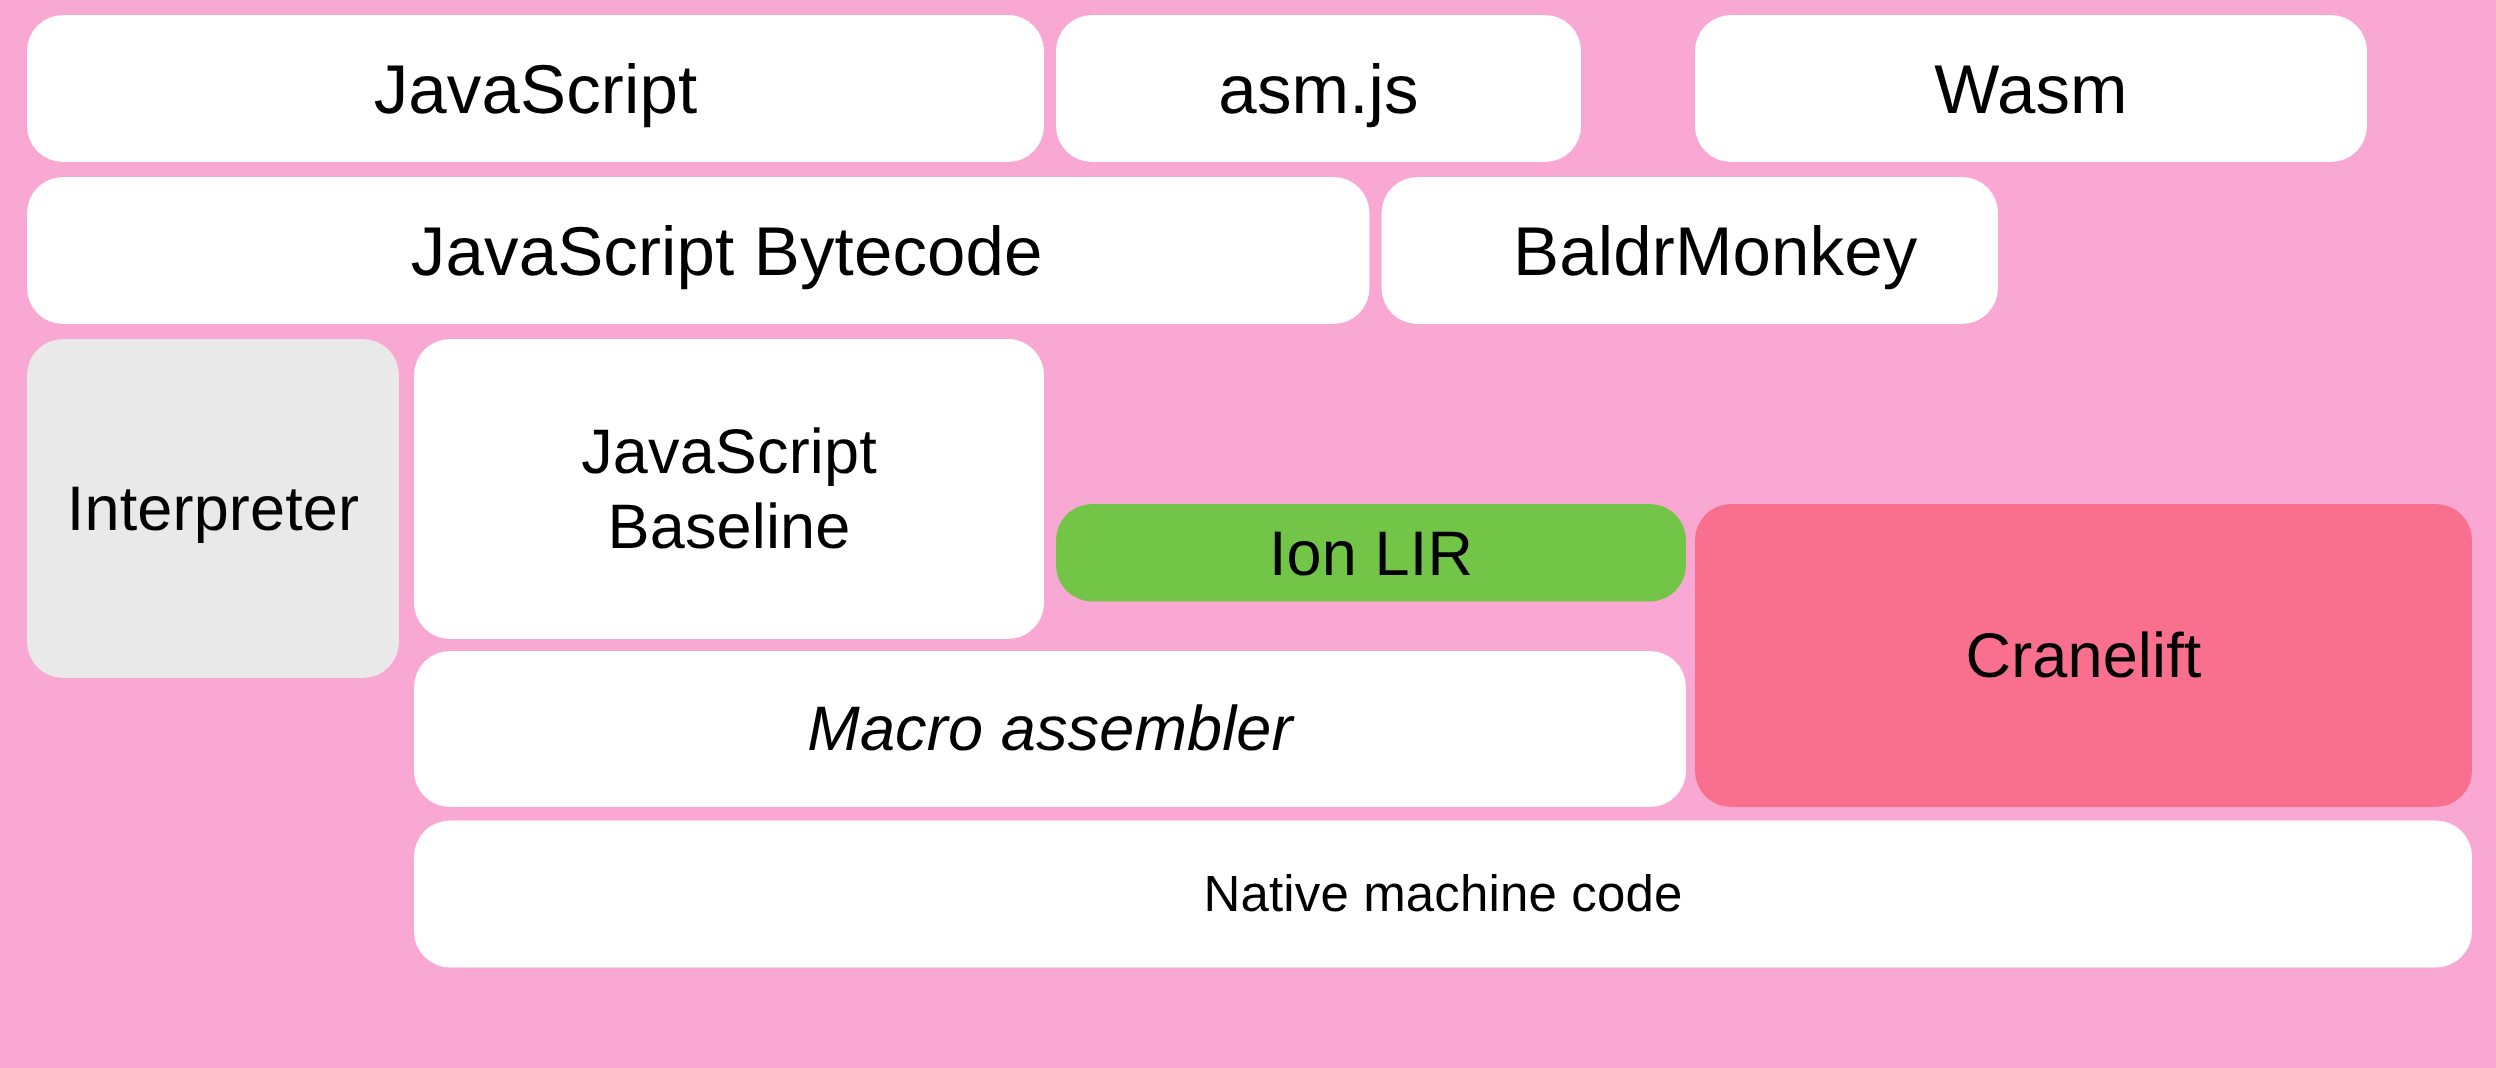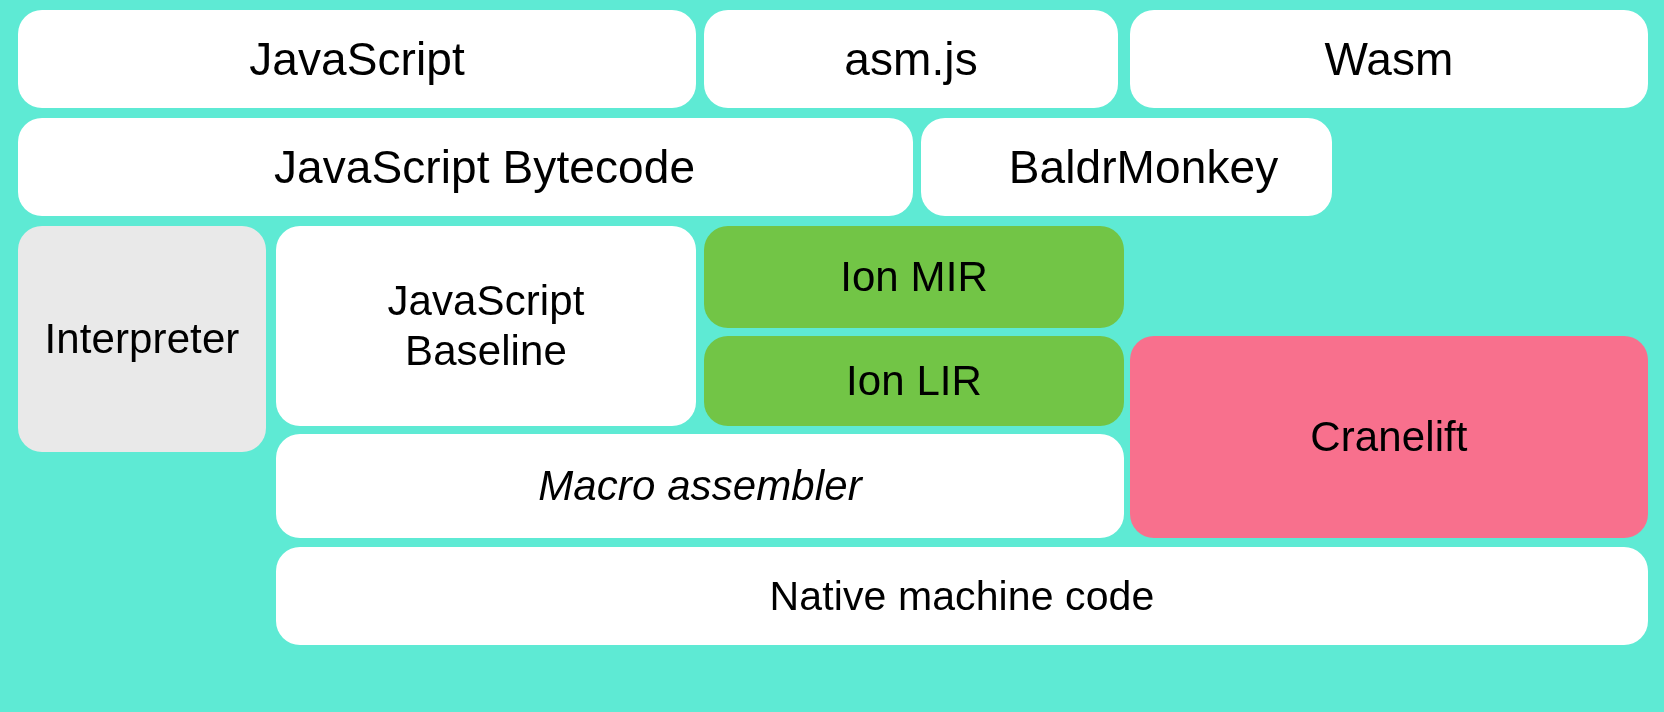--- a/index.html
+++ b/index.html
@@ -30,27 +30,26 @@
     letter-spacing: 0.1px;
   }
   .fill-white { background: #ffffff; }
   .fill-gray  { background: #e9e9e9; }
   .fill-green { background: #72c546; }
   .fill-pink  { background: #f8708d; }
 </style>
 </head>
 <body>
 
-<div id="diagram-root" style="background: #5eead4;">
+<div id="diagram-root" style="background: #f9a8d4;">
     <div class="node fill-white" style="left: 18px; top: 10px; width: 678px; height: 98px; font-size: 46px; color: rgb(0, 0, 0);">JavaScript</div>
-    <div class="node fill-white" style="left: 704px; top: 10px; width: 414px; height: 98px; font-size: 46px; color: rgb(0, 0, 0);">asm.js</div>
-    <div class="node fill-white" style="left: 1130px; top: 10px; width: 518px; height: 98px; font-size: 46px; color: rgb(0, 0, 0);">Wasm</div>
+    <div class="node fill-white" style="left: 704px; top: 10px; width: 350px; height: 98px; font-size: 46px; color: rgb(0, 0, 0);">asm.js</div>
+    <div class="node fill-white" style="left: 1130px; top: 10px; width: 448px; height: 98px; font-size: 46px; color: rgb(0, 0, 0);">Wasm</div>
     <div class="node fill-white" style="left: 18px; top: 118px; width: 895px; height: 98px; font-size: 46px; color: rgb(0, 0, 0); padding-left: 48px;">JavaScript Bytecode</div>
     <div class="node fill-white" style="left: 921px; top: 118px; width: 411px; height: 98px; font-size: 46px; color: rgb(0, 0, 0); padding-left: 44px;">BaldrMonkey</div>
     <div class="node fill-gray" style="left: 18px; top: 226px; width: 248px; height: 226px; font-size: 42px; color: rgb(0, 0, 0);">Interpreter</div>
     <div class="node fill-white" style="left: 276px; top: 226px; width: 420px; height: 200px; font-size: 42px; color: rgb(0, 0, 0);">JavaScript
 Baseline</div>
-    <div class="node fill-green" style="left: 704px; top: 226px; width: 420px; height: 102px; font-size: 42px; color: rgb(0, 0, 0);">Ion MIR</div>
-    <div class="node fill-green" style="left: 704px; top: 336px; width: 420px; height: 90px; font-size: 42px; color: rgb(0, 0, 0);">Ion LIR</div>
+    <div class="node fill-green" style="left: 704px; top: 336px; width: 420px; height: 65px; font-size: 42px; color: rgb(0, 0, 0);">Ion LIR</div>
     <div class="node fill-pink" style="left: 1130px; top: 336px; width: 518px; height: 202px; font-size: 42px; color: rgb(0, 0, 0);">Cranelift</div>
     <div class="node fill-white" style="left: 276px; top: 434px; width: 848px; height: 104px; font-size: 42px; color: rgb(0, 0, 0); font-style: italic;">Macro assembler</div>
-    <div class="node fill-white" style="left: 276px; top: 547px; width: 1372px; height: 98px; font-size: 41px; color: rgb(0, 0, 0);">Native machine code</div>
+    <div class="node fill-white" style="left: 276px; top: 547px; width: 1372px; height: 98px; font-size: 34px; color: rgb(0, 0, 0);">Native machine code</div>
   </div>
 
 </body></html>

